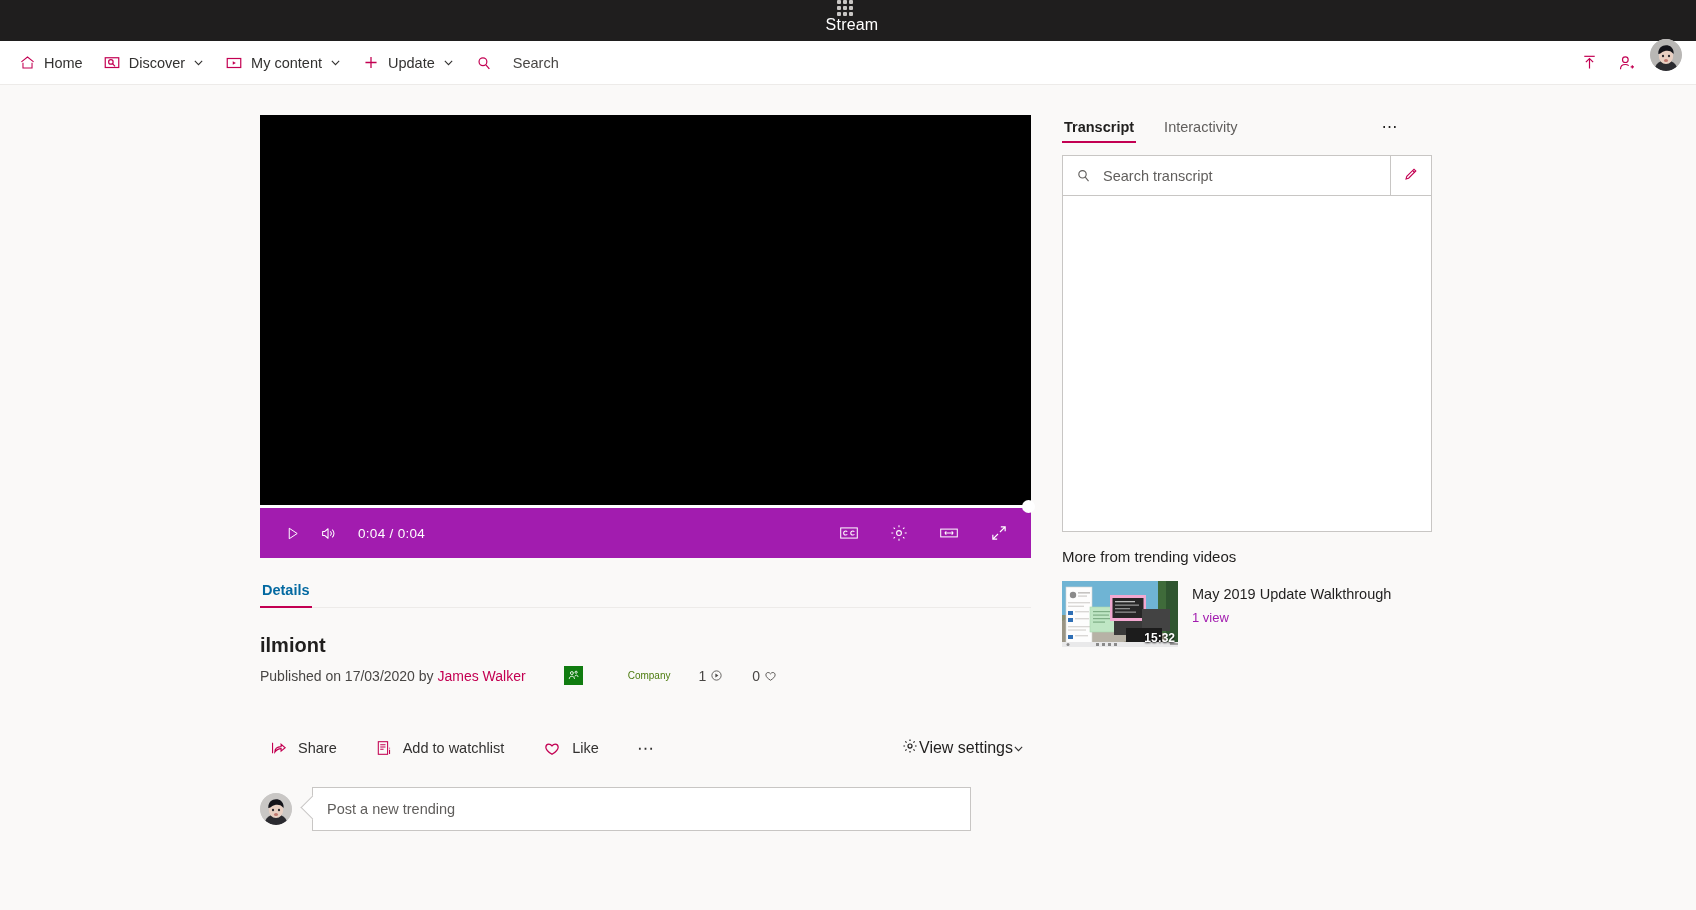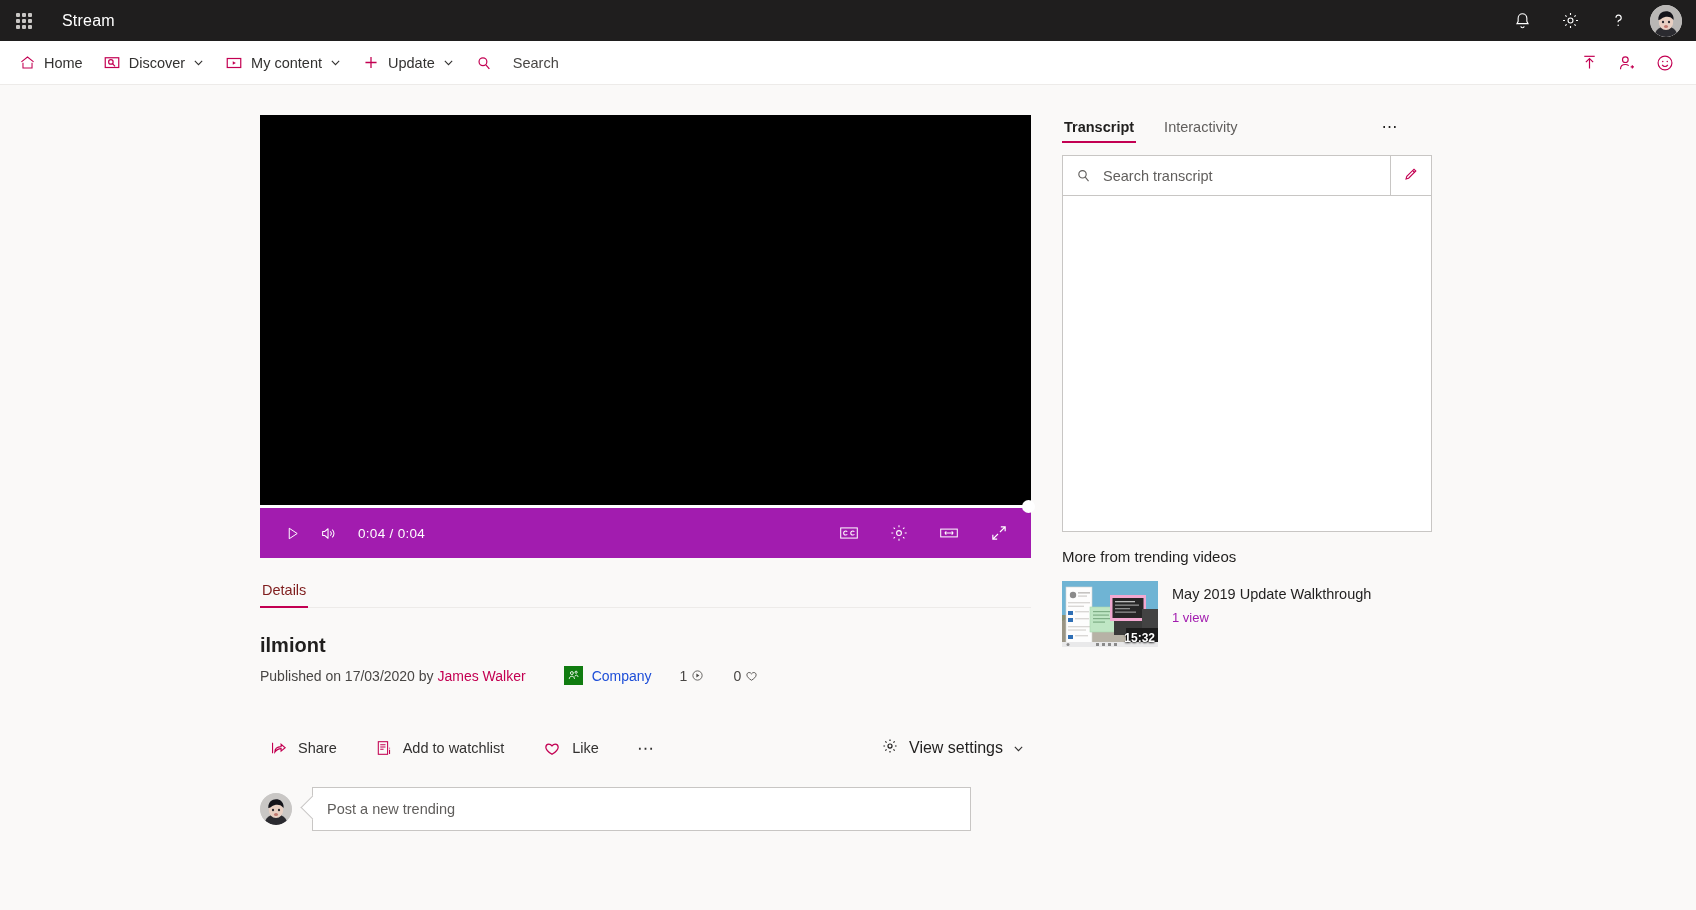--- a/index.html
+++ b/index.html
@@ -7,21 +7,21 @@
     width: 1696px; height: 910px;
     font-family: "Liberation Sans", sans-serif;
     background: #faf9f8;
     overflow: hidden;
     color: #201f1e;
   }
 
   
   .suitebar {
     height: 41px; background: #1f1e1e; display: flex; align-items: center;
-    padding: 0 6px 0 0; position: relative;
+    padding: 0 6px 0 0; position: relative; flex-direction: column;
   }
   .waffle { width: 48px; height: 41px; display: flex; align-items: center; justify-content: center; cursor: pointer; }
   .waffle-grid { display: grid; grid-template-columns: repeat(3, 4px); grid-template-rows: repeat(3, 4px); gap: 2px; }
   .waffle-grid i { display: block; width: 4px; height: 4px; background: #c8c6c4; border-radius: 1px; }
   .suite-title { color: #ffffff; font-size: 16px; letter-spacing: .2px; margin-left: 14px; }
   .suite-right { margin-left: auto; display: flex; align-items: center; height: 41px; }
   .suite-icon {
     width: 48px; height: 41px; display: flex; align-items: center; justify-content: center;
     color: #ffffff; cursor: pointer;
   }
@@ -76,46 +76,46 @@
   }
   .timecode { color: #ffffff; font-size: 13.5px; margin-left: 12px; letter-spacing: .3px; }
   .ctrl-right { margin-left: auto; display: flex; align-items: center; gap: 14px; }
 
   
   .tabs-row { display: flex; align-items: flex-end; border-bottom: 1px solid #edebe9; margin-top: 14px; width: 771px; }
   .tab {
     font-size: 14.5px; padding: 10px 2px 9px; margin-right: 26px; cursor: pointer;
     color: #605e5c; position: relative;
   }
-  .tab.active { color: #7f1d1d; font-weight: normal; }
+  .tab.active { color: #0369a1; font-weight: bold; }
   .tab.active::after {
     content: ""; position: absolute; left: 0; right: 0; bottom: -1px; height: 2px; background: #c30052;
   }
 
   .video-title { font-size: 20px; font-weight: bold; color: #201f1e; margin-top: 26px; }
   .meta-row { display: flex; align-items: center; margin-top: 9px; font-size: 14px; color: #484644; }
   .meta-author { color: #c30052; cursor: pointer; }
   .company-badge {
     display: flex; align-items: center; gap: 9px; margin-left: 38px;
   }
   .company-sq {
     width: 19px; height: 19px; background: #107c10; display: flex; align-items: center; justify-content: center;
     color: #fff;
   }
-  .company-label { font-size: 14px; color: #1d4ed8; }
+  .company-label { font-size: 10px; color: #4d7c0f; margin-left: 36px; }
   .stat { display: flex; align-items: center; gap: 3px; margin-left: 28px; font-size: 14px; color: #484644; }
   .stat svg { display: block; }
 
   .actions-row { display: flex; align-items: center; margin-top: 46px; width: 771px; }
   .action {
     display: flex; align-items: center; gap: 10px; font-size: 14.5px; color: #323130;
     cursor: pointer; padding: 6px 10px; margin-right: 18px;
   }
   .action .ai { color: #c30052; display: flex; align-items: center; }
-  .action-right { margin-left: auto; display: flex; align-items: center; gap: 10px; cursor: pointer; padding: 6px 6px; }
+  .action-right { margin-left: auto; display: flex; align-items: center; cursor: pointer; padding: 6px 6px; }
 
   .comments-title { margin-top: 62px; font-size: 17px; font-weight: bold; color: #201f1e; }
   .comment-box-row { display: flex; align-items: flex-start; margin-top: 22px; }
   .comment-avatar { width: 32px; height: 32px; border-radius: 50%; overflow: hidden; flex: 0 0 auto; margin-top: 6px; background: #d0d0d0; }
   .bubble {
     position: relative; margin-left: 20px; width: 659px; height: 44px;
     border: 1px solid #c8c6c4; background: #ffffff; display: flex; align-items: center; padding-left: 14px;
   }
   .bubble::before {
     content: ""; position: absolute; left: -9px; top: 11px; width: 16px; height: 16px;
@@ -147,21 +147,21 @@
   .edit-btn {
     width: 41px; height: 41px; border: 1px solid #c8c6c4; border-left: none; background: #ffffff;
     display: flex; align-items: center; justify-content: center; cursor: pointer; color: #c30052;
   }
   .transcript-body {
     width: 370px; height: 336px; border: 1px solid #c8c6c4; border-top: none; background: #ffffff;
   }
   .trending-title { font-size: 15px; color: #201f1e; margin-top: 16px; }
   .trending-item { display: flex; margin-top: 16px; cursor: pointer; gap: 14px; }
   .thumb {
-    width: 96px; height: 66px; position: relative; overflow: hidden; flex: 0 0 auto;
+    width: 116px; height: 66px; position: relative; overflow: hidden; flex: 0 0 auto;
     background: linear-gradient(180deg,#7fc2dd 0%, #5ba8c9 40%, #3d7f9e 100%);
   }
   .thumb .dur {
     position: absolute; right: 3px; bottom: 2px; color: #ffffff; font-size: 12px;
     text-shadow: 0 1px 2px rgba(0,0,0,.9); font-weight: bold;
   }
   .trend-meta { padding-top: 4px; }
   .trend-name { font-size: 14.5px; color: #201f1e; line-height: 1.35; }
   .trend-views { font-size: 13px; color: #a21caf; margin-top: 5px; }
 </style>

